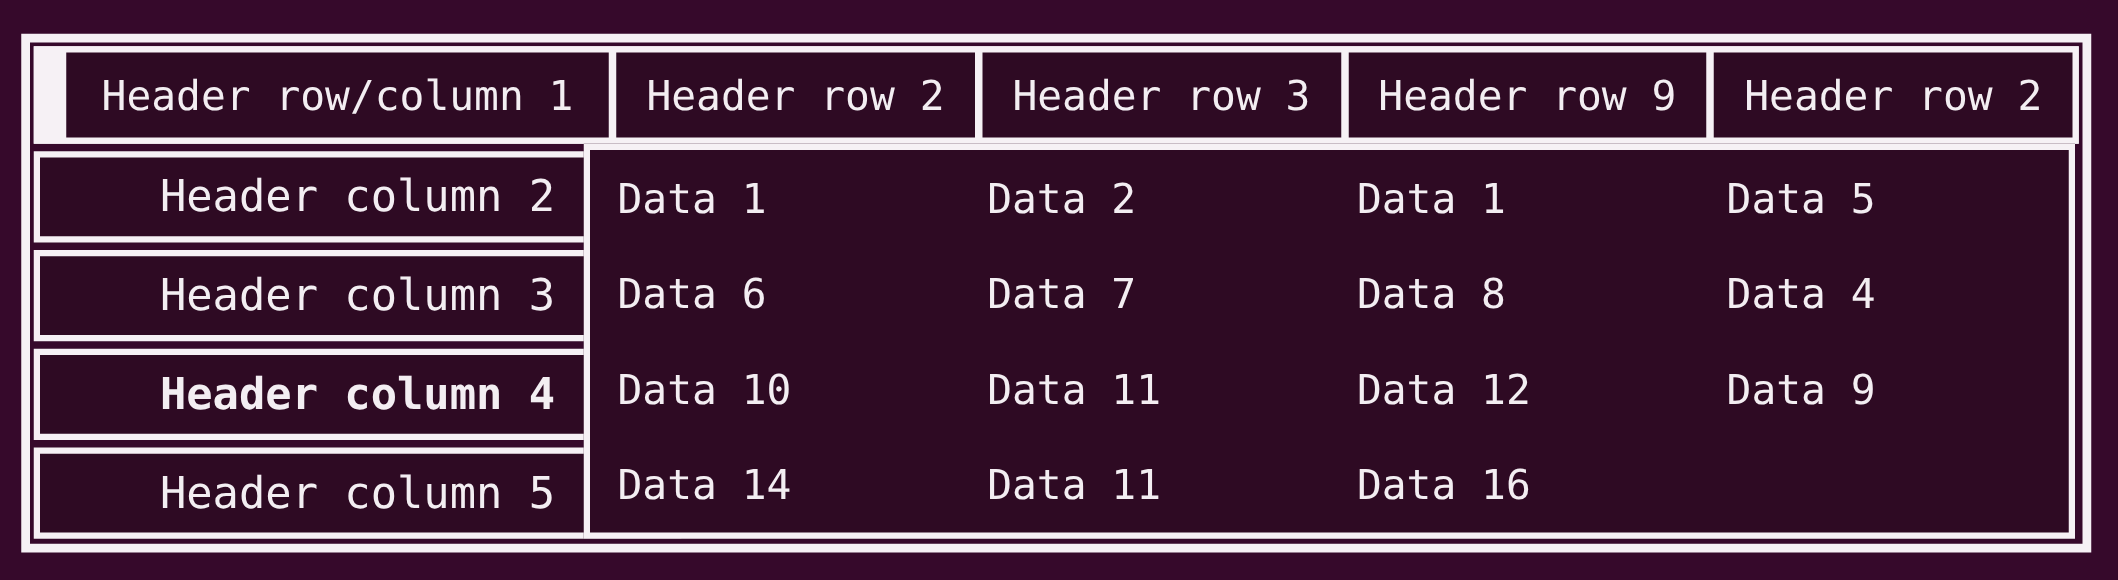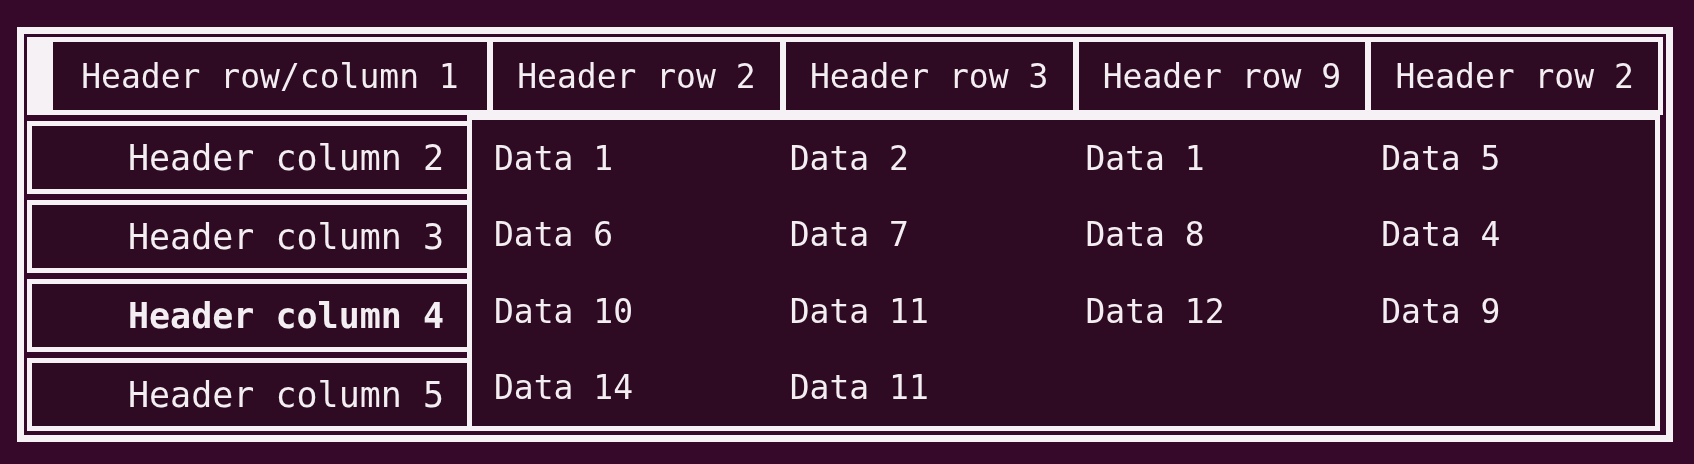--- a/index.html
+++ b/index.html
@@ -120,16 +120,17 @@
       <div class="td-cell">Data 8</div>
 
       <div class="td-cell">Data 4</div>
       <div class="td-cell">Data 10</div>
       <div class="td-cell">Data 11</div>
       <div class="td-cell">Data 12</div>
 
       <div class="td-cell">Data 9</div>
       <div class="td-cell">Data 14</div>
       <div class="td-cell">Data 11</div>
+      <div class="td-cell">Data 16</div>
     </div>
 
   </div>
 </div>
 
 </body></html>

